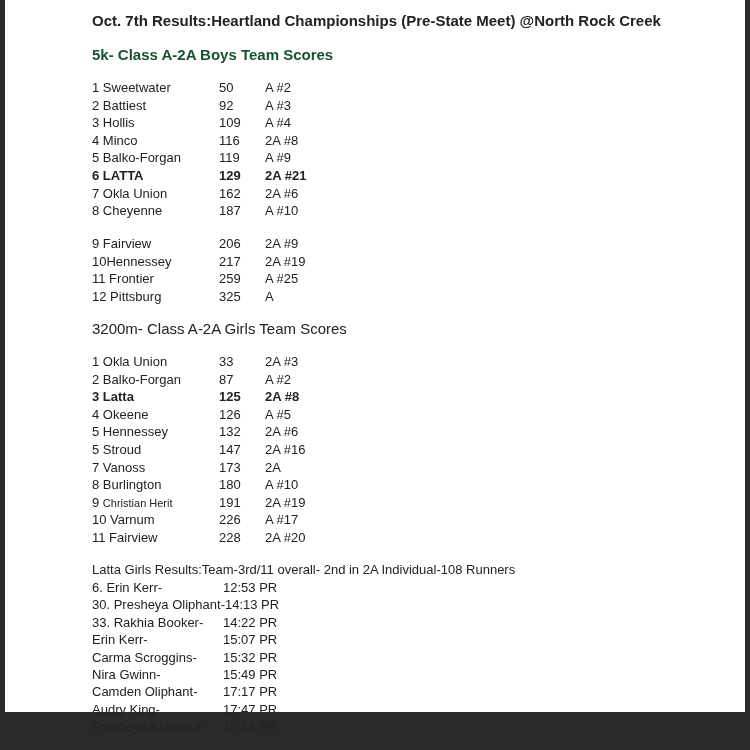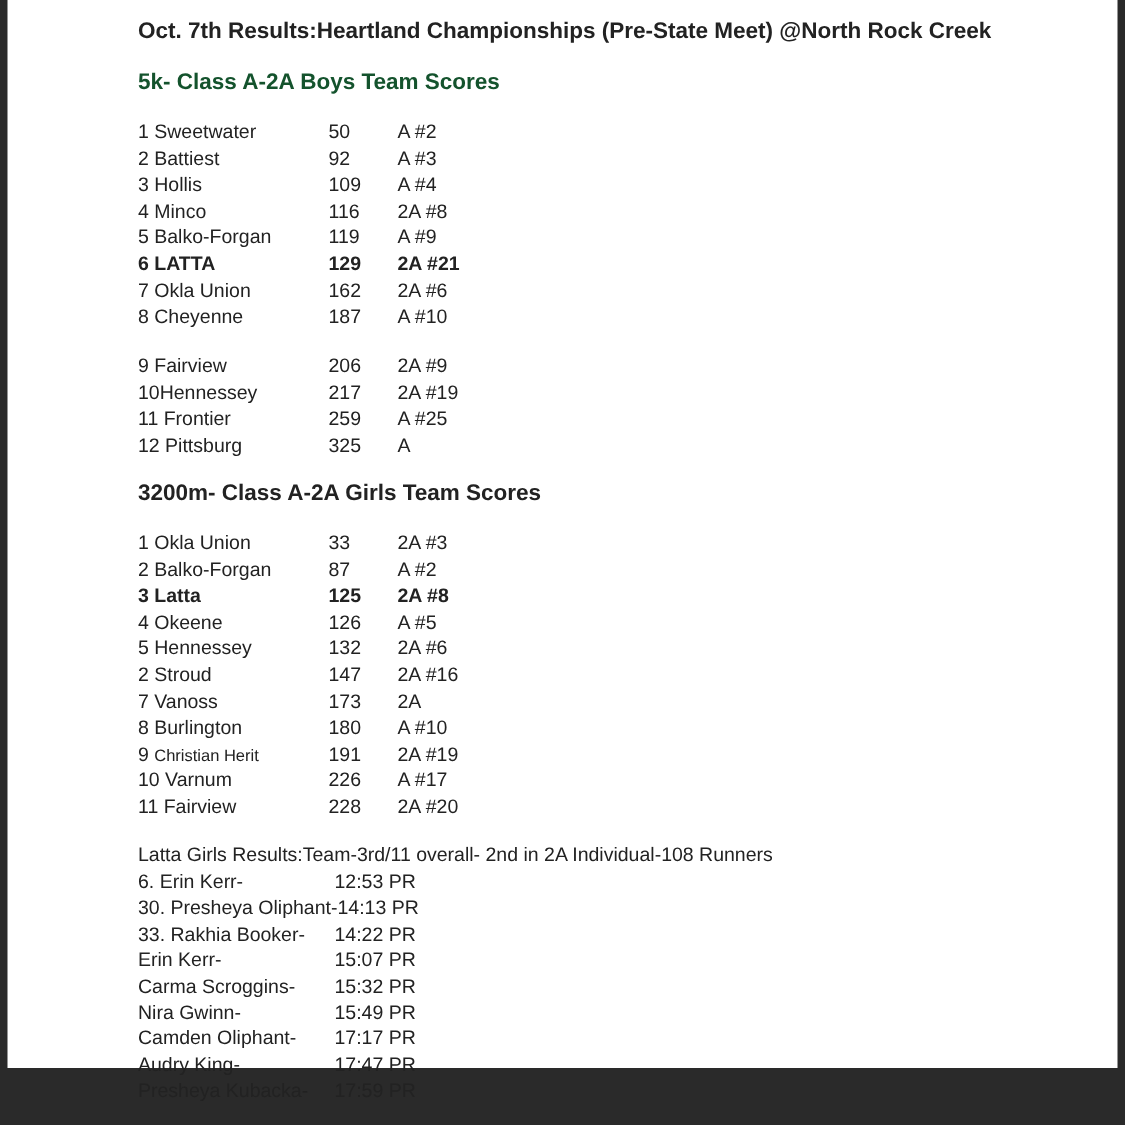--- a/index.html
+++ b/index.html
@@ -16,21 +16,21 @@
     }
     .title {
       position: absolute; left: 87px; top: 12px;
       font-weight: bold; font-size: 15px; color: #222;
       white-space: nowrap;
     }
     .heading {
       position: absolute; left: 87px; font-size: 15px; white-space: nowrap;
     }
     .heading.bold { font-weight: bold; color: #14532d; }
-    .heading.reg { font-weight: bold; color: #222; }
+    .heading.reg { font-weight: normal; color: #222; }
     .row {
       position: absolute; left: 87px; height: 17.5px; font-size: 13px;
       line-height: 17.5px; white-space: nowrap; color: #222;
     }
     .row.bold { font-weight: bold; }
     .row .team { position: absolute; left: 0; }
     .row .score { position: absolute; left: 87px; margin-left: 40px; }
     .row .cls { position: absolute; left: 173px; }
     .row .team .small { font-size: 11px; text-align: center; }
     .ind {
@@ -139,21 +139,21 @@
         <span class="team">4 Okeene</span>
         <span class="score">126</span>
         <span class="cls">A #5</span>
       </div>
       <div class="row" style="top: 423.4px;">
         <span class="team">5 Hennessey</span>
         <span class="score">132</span>
         <span class="cls">2A #6</span>
       </div>
       <div class="row" style="top: 441px;">
-        <span class="team">2 Stroud</span>
+        <span class="team">5 Stroud</span>
         <span class="score">147</span>
         <span class="cls">2A #16</span>
       </div>
       <div class="row" style="top: 458.6px;">
         <span class="team">7 Vanoss</span>
         <span class="score">173</span>
         <span class="cls">2A</span>
       </div>
       <div class="row" style="top: 476.2px;">
         <span class="team">8 Burlington</span>

